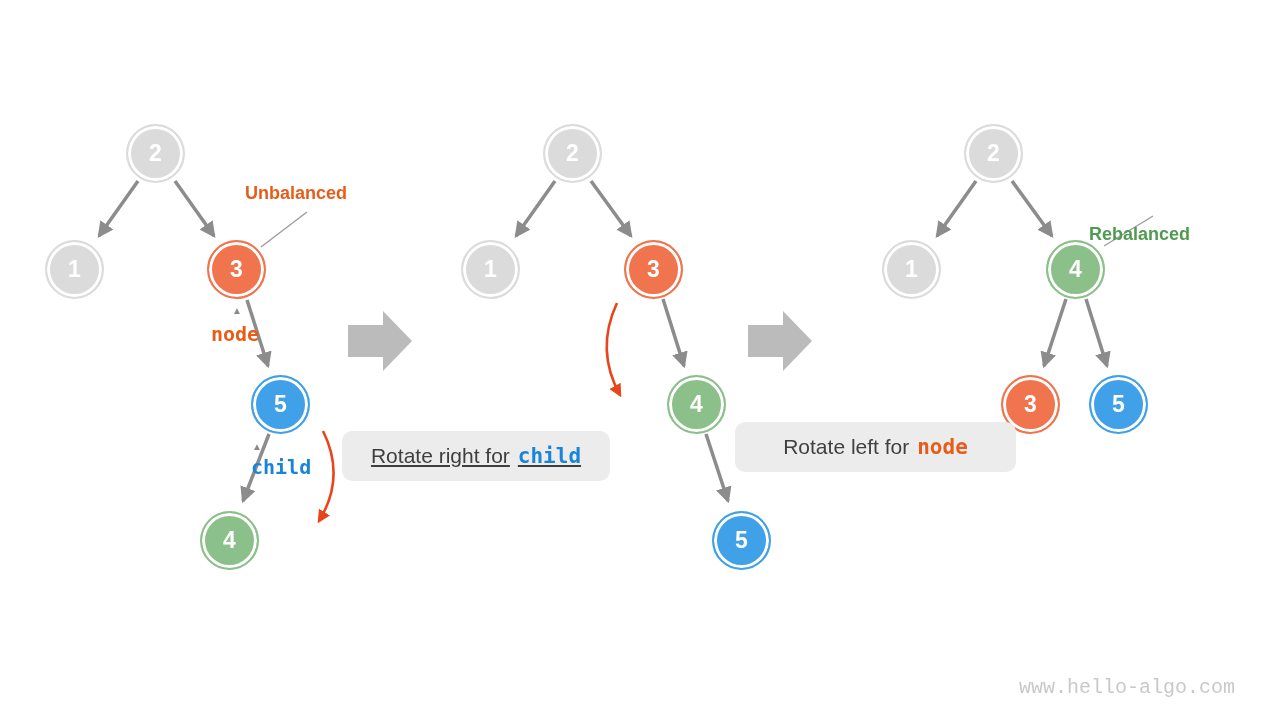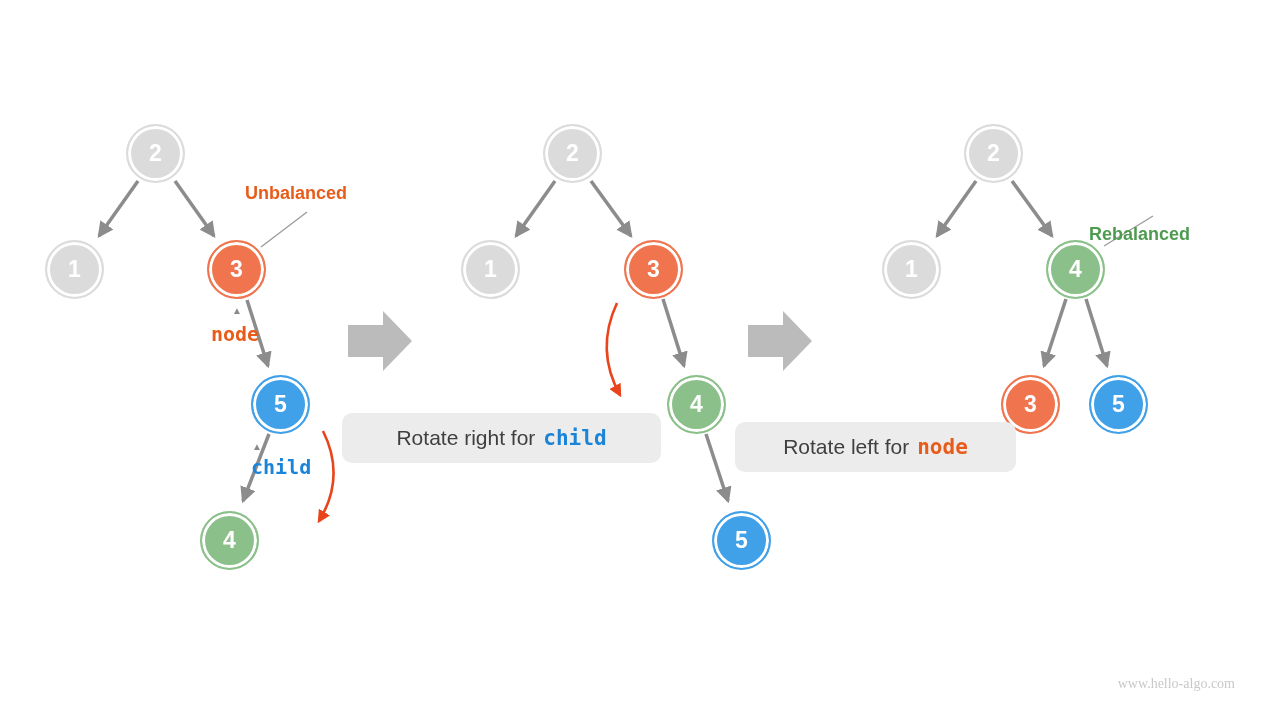--- a/index.html
+++ b/index.html
@@ -34,22 +34,22 @@
 
   .caret{position:absolute;color:#8a8a8a;font-size:10px;line-height:10px;}
 
   .caption{position:absolute;height:50px;background:#ececec;border-radius:10px;
            display:flex;align-items:center;justify-content:center;
            font-size:21px;color:#3f3f3f;white-space:nowrap;}
   .caption .code{font-family:"DejaVu Sans Mono",monospace;font-weight:bold;margin-left:0.38em;}
   .caption .code.blue{color:var(--label-blue);}
   .caption .code.orange{color:var(--label-orange);}
 
-  .footer{position:absolute;right:45px;top:676px;font-family:Liberation Serif, serif;
-          font-size:14px;color:#c9c9c9;}
+  .footer{position:absolute;right:45px;top:676px;font-family:Liberation Mono, monospace;
+          font-size:20px;color:#c9c9c9;}
 </style>
 </head>
 <body>
 
 <div class="canvas">
 
   <svg class="layer" viewBox="0 0 1280 720">
     <defs>
       <marker id="ah-gray" viewBox="0 0 10 10" refX="8.5" refY="5" markerWidth="4.6" markerHeight="4.6" orient="auto-start-reverse">
         <path d="M0 0 L10 5 L0 10 z" fill="#8c8c8c"></path>
@@ -109,21 +109,21 @@
   <div class="node blue" style="left:712px;top:511px;">5</div>
 
   <div class="node gray" style="left:964px; top:124px;">2</div>
   <div class="node gray" style="left:882px; top:240px;">1</div>
   <div class="node green" style="left:1046px;top:240px;">4</div>
   <div class="node orange" style="left:1001px;top:375px;">3</div>
   <div class="node blue" style="left:1089px;top:375px;">5</div>
 
   <div class="annot green" style="left:1089px;top:188px;">Rebalanced</div>
 
-  <div class="caption" style="left:342px;top:413px;width:319px;">
+  <div class="caption" style="left:342px;top:431px;width:268px;text-decoration:underline;">
     <span>Rotate right for</span>
     <span class="code blue">child</span>
   </div>
   <div class="caption" style="left:735px;top:422px;width:281px;">
     <span>Rotate left for</span>
     <span class="code orange">node</span>
   </div>
 
   <div class="footer">www.hello-algo.com</div>
 </div>

